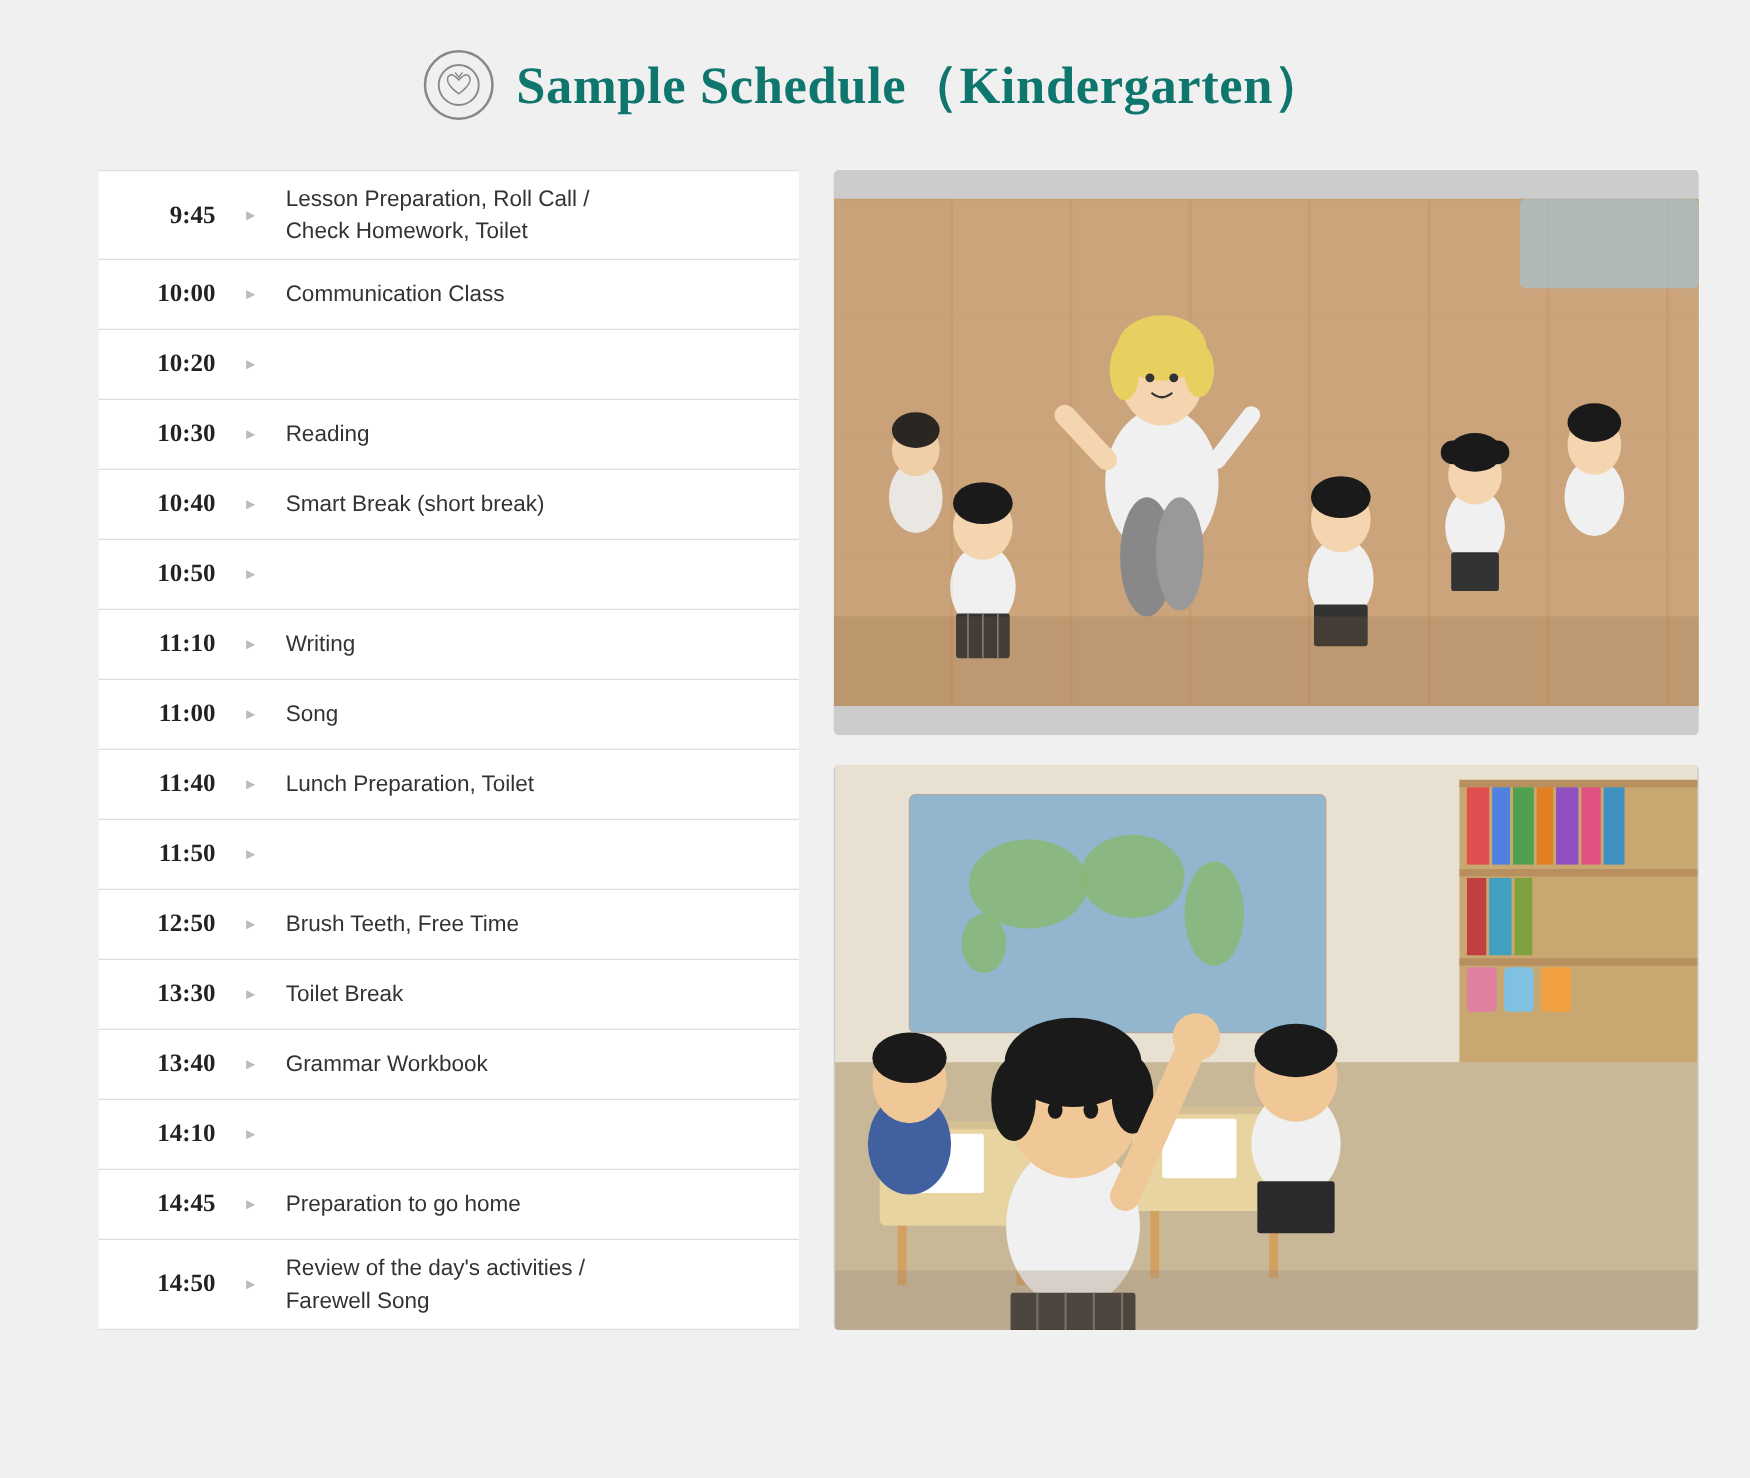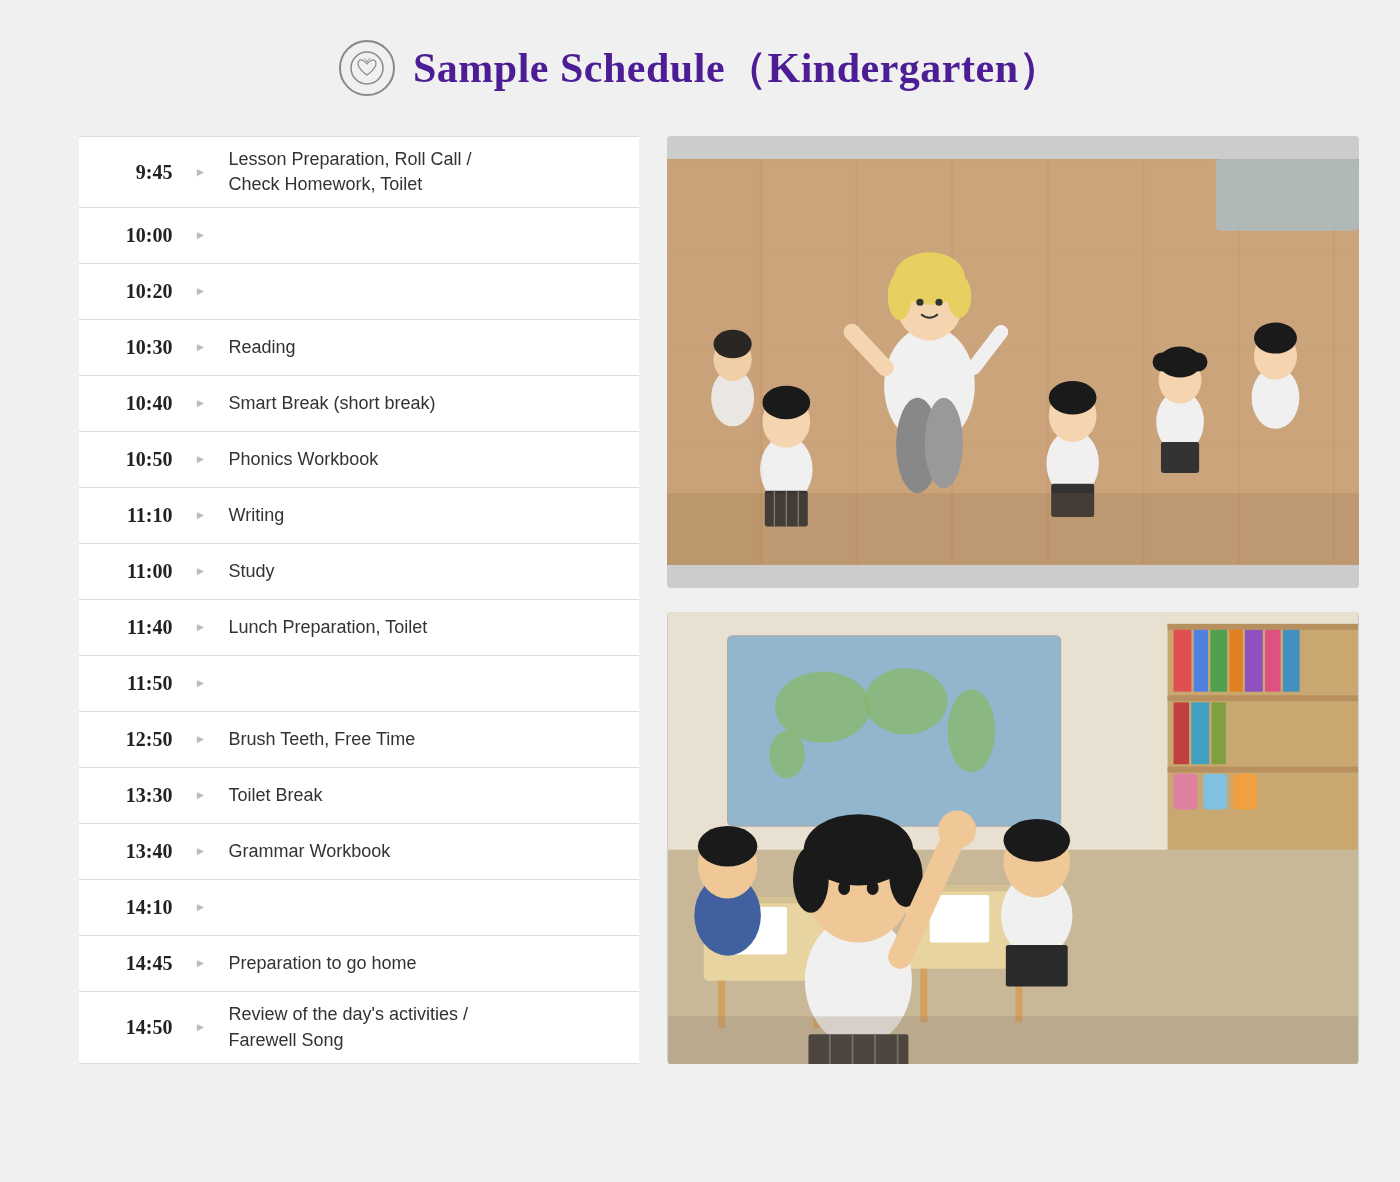--- a/index.html
+++ b/index.html
@@ -26,21 +26,21 @@
       border-radius: 50%;
       display: flex;
       align-items: center;
       justify-content: center;
       color: #888;
       font-size: 22px;
     }
     .page-title {
       font-size: 42px;
       font-weight: 700;
-      color: #4c1d95;
+      color: #0f766e;
       font-family: 'Georgia', serif;
       letter-spacing: 0.5px;
     }
     .main-content {
       display: flex;
       gap: 28px;
       width: 100%;
       max-width: 1280px;
       margin-left: 37px;
     }
@@ -128,49 +128,49 @@
 
   <div class="schedule-table" id="schedule-container">
   <div class="schedule-row">
         <div class="time-cell">9:45</div>
         <div class="arrow-cell" style="color: rgb(187, 187, 187); font-size: 12px;">►</div>
         <div class="activity-cell">Lesson Preparation, Roll Call /<br>Check Homework, Toilet</div>
       </div>
       <div class="schedule-row">
         <div class="time-cell">10:00</div>
         <div class="arrow-cell" style="color: rgb(187, 187, 187); font-size: 12px;">►</div>
+        <div class="activity-cell">Communication Class</div>
       </div>
       <div class="schedule-row">
         <div class="time-cell">10:20</div>
         <div class="arrow-cell" style="color: rgb(187, 187, 187); font-size: 12px;">►</div>
       </div>
       <div class="schedule-row">
         <div class="time-cell">10:30</div>
         <div class="arrow-cell" style="color: rgb(187, 187, 187); font-size: 12px;">►</div>
         <div class="activity-cell">Reading</div>
       </div>
       <div class="schedule-row">
         <div class="time-cell">10:40</div>
         <div class="arrow-cell" style="color: rgb(187, 187, 187); font-size: 12px;">►</div>
         <div class="activity-cell">Smart Break (short break)</div>
       </div>
       <div class="schedule-row">
         <div class="time-cell">10:50</div>
         <div class="arrow-cell" style="color: rgb(187, 187, 187); font-size: 12px;">►</div>
-        <div class="activity-cell">Phonics Workbook</div>
       </div>
       <div class="schedule-row">
         <div class="time-cell">11:10</div>
         <div class="arrow-cell" style="color: rgb(187, 187, 187); font-size: 12px;">►</div>
         <div class="activity-cell">Writing</div>
       </div>
       <div class="schedule-row">
         <div class="time-cell">11:00</div>
         <div class="arrow-cell" style="color: rgb(187, 187, 187); font-size: 12px;">►</div>
-        <div class="activity-cell">Study</div>
+        <div class="activity-cell">Song</div>
       </div>
       <div class="schedule-row">
         <div class="time-cell">11:40</div>
         <div class="arrow-cell" style="color: rgb(187, 187, 187); font-size: 12px;">►</div>
         <div class="activity-cell">Lunch Preparation, Toilet</div>
       </div>
       <div class="schedule-row">
         <div class="time-cell">11:50</div>
         <div class="arrow-cell" style="color: rgb(187, 187, 187); font-size: 12px;">►</div>
       </div>

